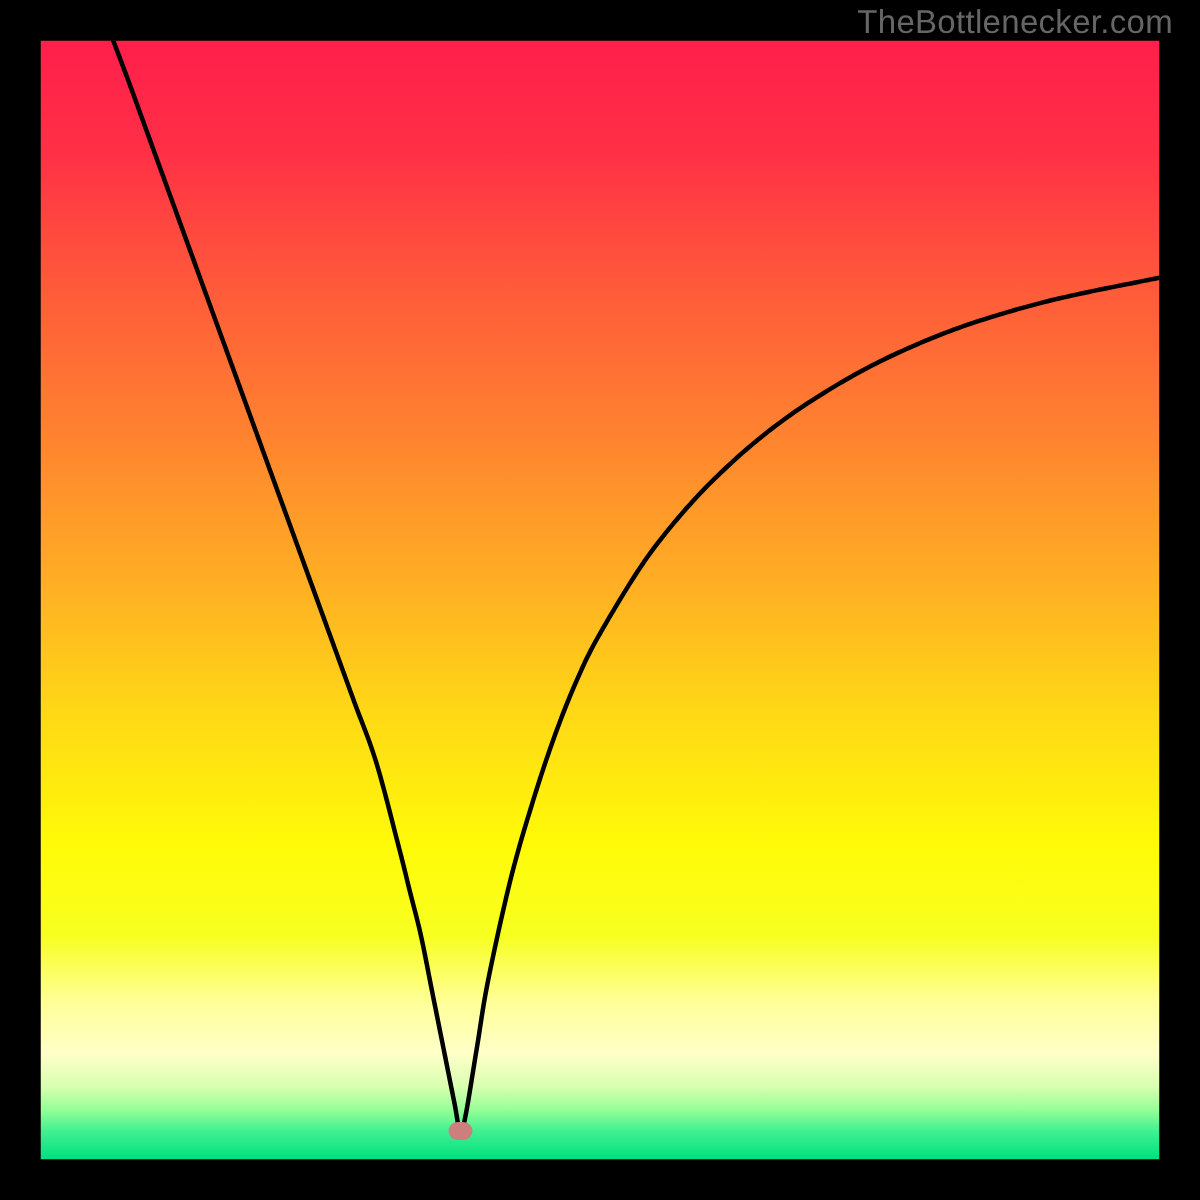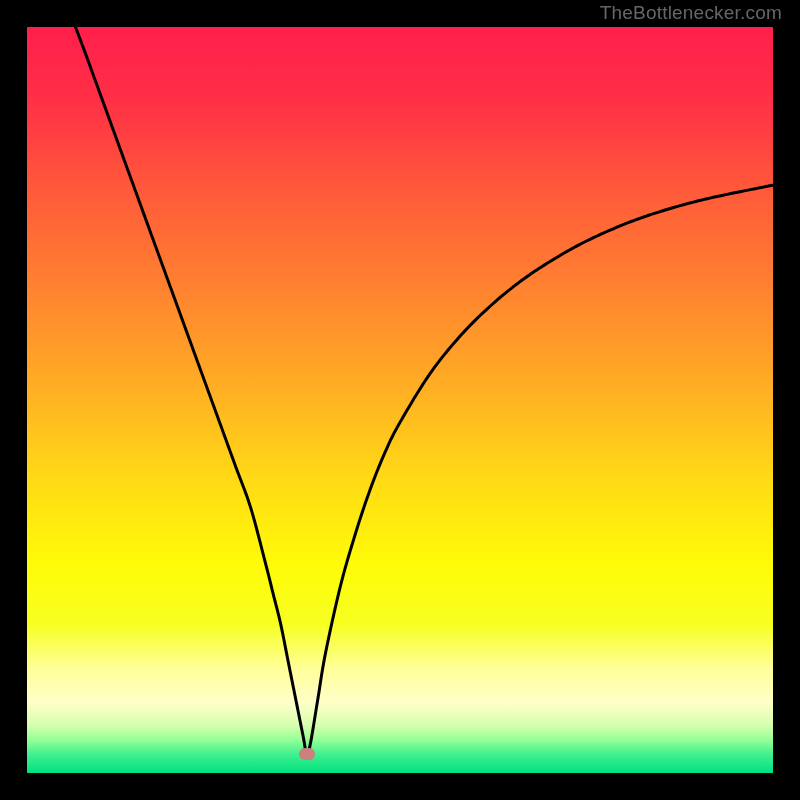--- a/index.html
+++ b/index.html
@@ -9,21 +9,21 @@
     background: #000;
     position: relative;
     font-family: Arial, Helvetica, sans-serif;
     overflow: hidden;
   }
   .attribution {
     position: absolute;
     top: 2px;
     right: 18px;
     color: #666666;
-    font-size: 19px;
+    font-size: 22px;
     font-weight: 400;
     letter-spacing: 0.2px;
     z-index: 10;
   }
   .plot-area {
     position: absolute;
     left: 27px;
     top: 27px;
     width: 746px;
     height: 746px;

